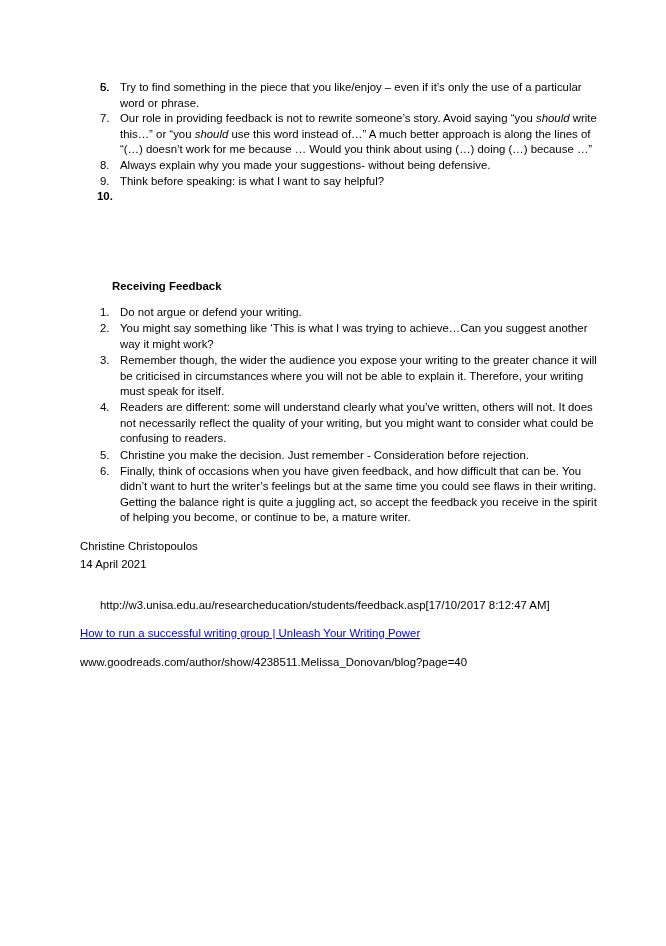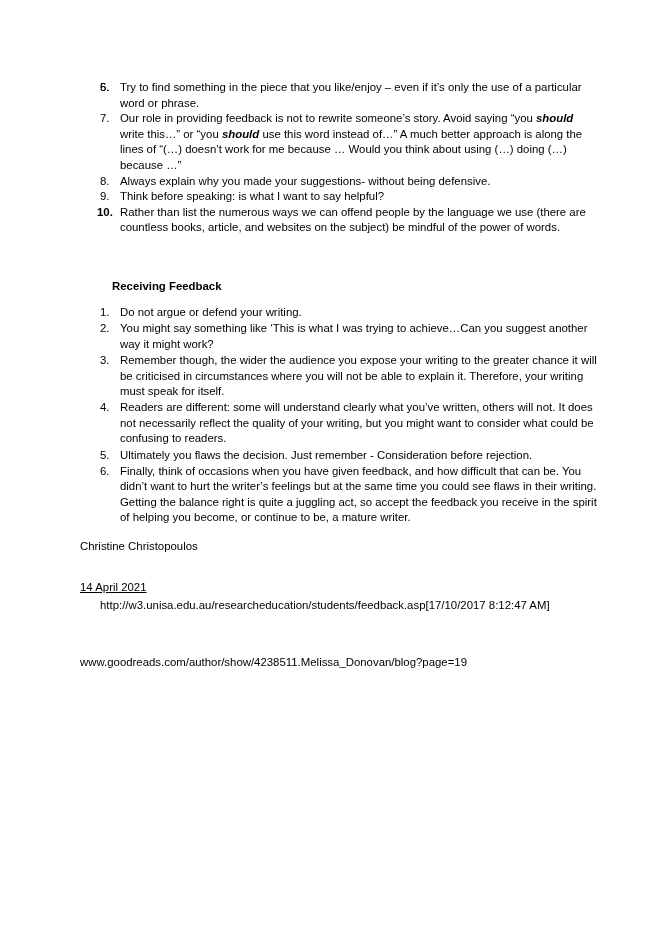--- a/index.html
+++ b/index.html
@@ -39,21 +39,21 @@
       position: absolute;
       left: 20px;
       top: 0;
       width: 20px;
     }
     .list li .num.bold {
       font-weight: bold;
       left: 17px;
     }
     .list li .txt b i, .list li .txt i b, .list .bi {
-      font-weight: bold;
+      font-weight: normal;
       font-style: italic;
     }
     #giving-list { top: 80px; }
     #receiving-list { top: 305px; }
     #receiving-list li { line-height: 15.4px; }
     #receiving-list li + li { margin-top: 1px; }
     .heading {
       position: absolute;
       left: 80px;
       top: 279px;
@@ -62,48 +62,49 @@
       margin-left: 32px;
     }
     .para {
       position: absolute;
       left: 80px;
       line-height: 15px;
       white-space: nowrap;
       text-align: right;
     }
     #author { top: 539px; }
-    #date { top: 580px; text-decoration: underline; }
+    #date { top: 557px; }
     #ref1 { top: 598px; padding-left: 20px; }
     #ref2 { top: 626px; color: #0000ee; text-decoration: underline; cursor: pointer; }
     #ref3 { top: 655px; }
   </style>
 </head>
 <body>
 
 <div class="page">
 
   <ol class="list" id="giving-list">
       <li><span class="num">5.</span></li>
       <li><span class="num">6.</span><span class="txt"><span>Try to find something in the piece that you like/enjoy – even if it’s only the use of a particular word or phrase.</span></span></li>
       <li><span class="num">7.</span><span class="txt"><span>Our role in providing feedback is not to rewrite someone’s story. Avoid saying “you </span><span class="bi">should</span><span> write this…” or “you </span><span class="bi">should</span><span> use this word instead of…” A much better approach is along the lines of “(…) doesn’t work for me because … Would you think about using (…) doing (…) because …”</span></span></li>
       <li><span class="num">8.</span><span class="txt"><span>Always explain why you made your suggestions- without being defensive.</span></span></li>
       <li><span class="num">9.</span><span class="txt"><span>Think before speaking: is what I want to say helpful?</span></span></li>
-      <li><span class="num bold">10.</span><span class="txt"><span>Rather than list the numerous ways we can offend people by the language we use (there are countless books, article, and websites on the subject) be mindful of the power of words.</span></span></li>
+      <li><span class="num bold">10.</span></li>
     </ol>
 
   <div class="heading">Receiving Feedback</div>
 
   <ol class="list" id="receiving-list">
       <li><span class="num">1.</span><span class="txt">Do not argue or defend your writing.</span></li>
       <li><span class="num">2.</span><span class="txt">You might say something like ‘This is what I was trying to achieve…Can you suggest another way it might work?</span></li>
       <li><span class="num">3.</span><span class="txt">Remember though, the wider the audience you expose your writing to the greater chance it will be criticised in circumstances where you will not be able to explain it. Therefore, your writing must speak for itself.</span></li>
       <li><span class="num">4.</span><span class="txt">Readers are different: some will understand clearly what you’ve written, others will not. It does not necessarily reflect the quality of your writing, but you might want to consider what could be confusing to readers.</span></li>
-      <li><span class="num">5.</span><span class="txt">Ultimately you flaws the decision. Just remember - Consideration before rejection.</span></li>
+      <li><span class="num">5.</span><span class="txt">Christine you make the decision. Just remember - Consideration before rejection.</span></li>
       <li><span class="num">6.</span><span class="txt">Finally, think of occasions when you have given feedback, and how difficult that can be. You didn’t want to hurt the writer’s feelings but at the same time you could see flaws in their writing. Getting the balance right is quite a juggling act, so accept the feedback you receive in the spirit of helping you become, or continue to be, a mature writer.</span></li>
     </ol>
 
   <div class="para" id="author">Christine Christopoulos</div>
   <div class="para" id="date">14 April 2021</div>
   <div class="para" id="ref1">http://w3.unisa.edu.au/researcheducation/students/feedback.asp[17/10/2017 8:12:47 AM]</div>
-  <div class="para" id="ref3">www.goodreads.com/author/show/4238511.Melissa_Donovan/blog?page=19</div>
+  <a class="para" id="ref2">How to run a successful writing group | Unleash Your Writing Power</a>
+  <div class="para" id="ref3">www.goodreads.com/author/show/4238511.Melissa_Donovan/blog?page=40</div>
 
 </div>
 
 </body></html>

